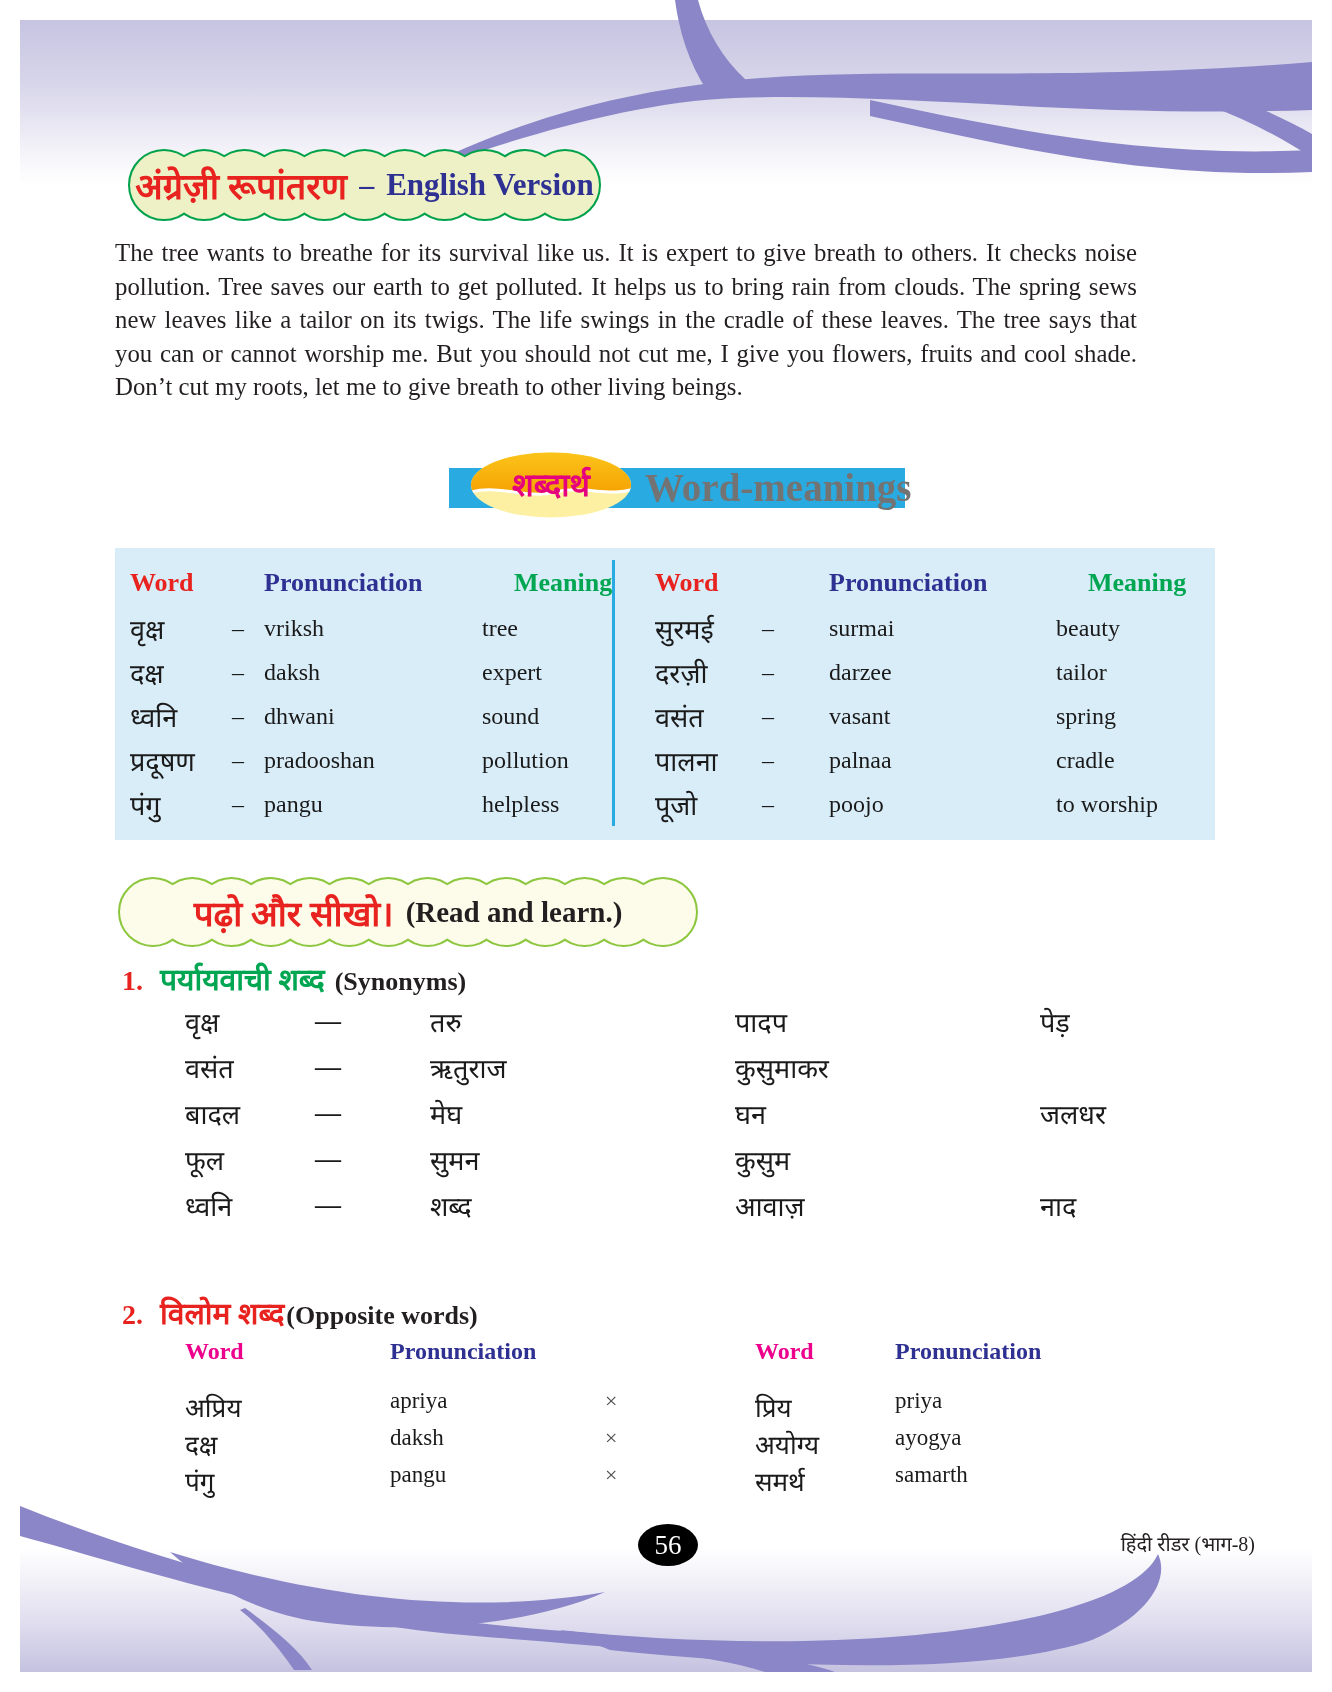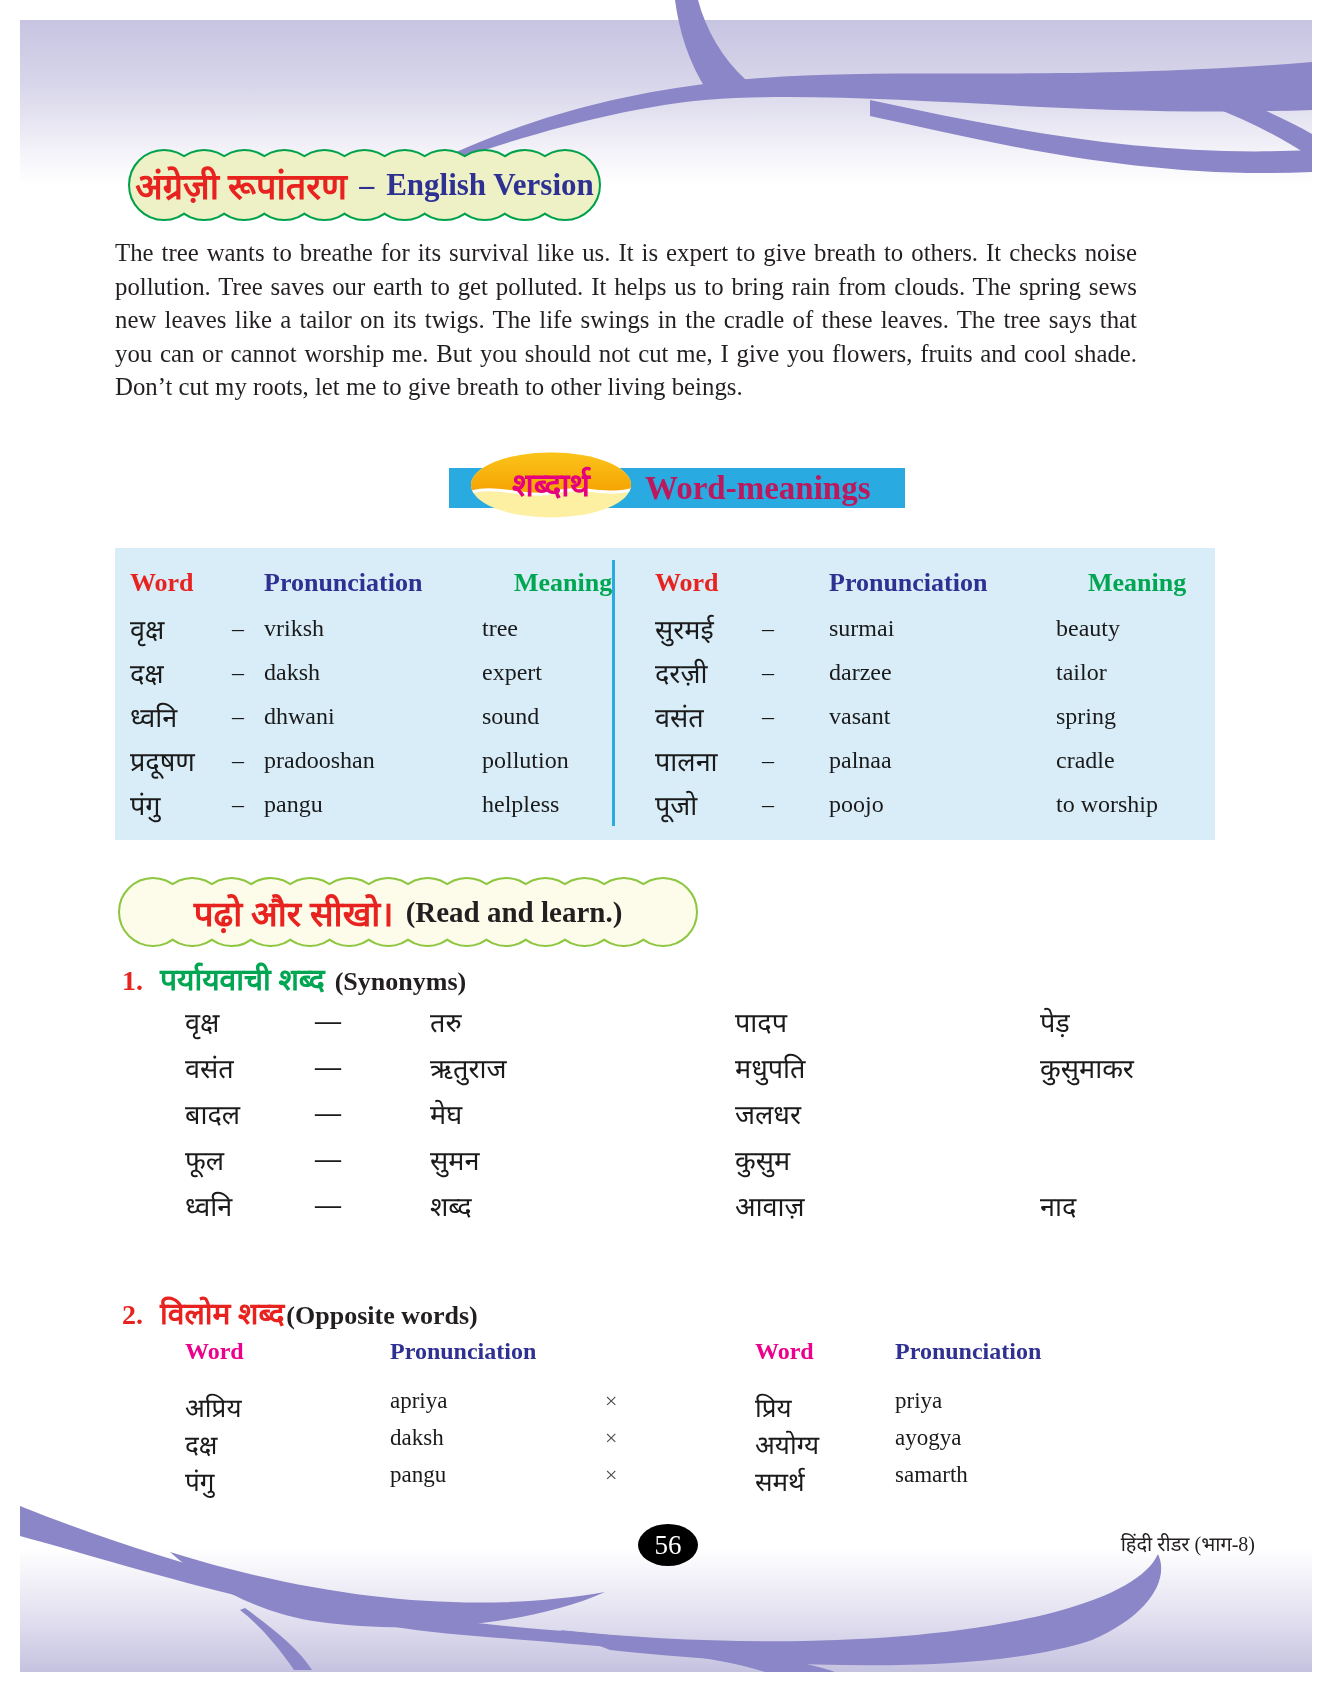--- a/index.html
+++ b/index.html
@@ -26,21 +26,21 @@
   .para{left:115px;top:236px;width:1022px;font-size:24.8px;line-height:33.6px;
         text-align:justify;z-index:2;}
   
   .wm-badge{left:449px;top:452px;width:456px;height:66px;z-index:2;}
   .wm-band{position:absolute;left:0;top:16px;width:456px;height:40px;background:#29abe2;}
   .wm-oval{position:absolute;left:21px;top:0;}
   .wm-oval-txt{position:absolute;left:21px;top:0;width:162px;height:62px;display:flex;align-items:center;
                justify-content:center;font-family:"Liberation Serif","DejaVu Sans",serif;
                font-weight:bold;font-size:32px;color:#e6007d;}
   .wm-band-label{position:absolute;left:196px;top:16px;height:40px;line-height:40px;
-                 font-weight:bold;font-size:33px;color:#be185d;white-space:nowrap;}
+                 font-weight:bold;font-size:39px;color:#737373;white-space:nowrap;}
   
   .wm-table{left:115px;top:548px;width:1100px;height:292px;background:#d9edf8;z-index:2;}
   .wm-divider{position:absolute;left:497px;top:12px;width:3px;height:266px;background:#29abe2;}
   .wm-half{position:absolute;top:12px;}
   .wm-half-l{left:15px;width:482px;}
   .wm-half-r{left:530px;width:560px;padding-left:10px;}
   .wm-row{display:grid;height:44px;align-items:center;white-space:nowrap;}
   .wm-row-head{height:46px;}
   .wm-grid-l{grid-template-columns:102px 32px 218px 1fr;}
   .wm-grid-r{grid-template-columns:107px 67px 227px 1fr;}
@@ -279,27 +279,27 @@
       <span class="dev">वृक्ष</span>
       <span class="syn-dash">—</span>
       <span class="dev">तरु</span>
       <span class="dev">पादप</span>
       <span class="dev">पेड़</span>
     </div>
     <div class="syn-row">
       <span class="dev">वसंत</span>
       <span class="syn-dash">—</span>
       <span class="dev">ऋतुराज</span>
-      <span class="dev">मधुपति</span>
       <span class="dev">कुसुमाकर</span>
     </div>
     <div class="syn-row">
       <span class="dev">बादल</span>
       <span class="syn-dash">—</span>
       <span class="dev">मेघ</span>
+      <span class="dev">घन</span>
       <span class="dev">जलधर</span>
     </div>
     <div class="syn-row">
       <span class="dev">फूल</span>
       <span class="syn-dash">—</span>
       <span class="dev">सुमन</span>
       <span class="dev">कुसुम</span>
     </div>
     <div class="syn-row">
       <span class="dev">ध्वनि</span>

